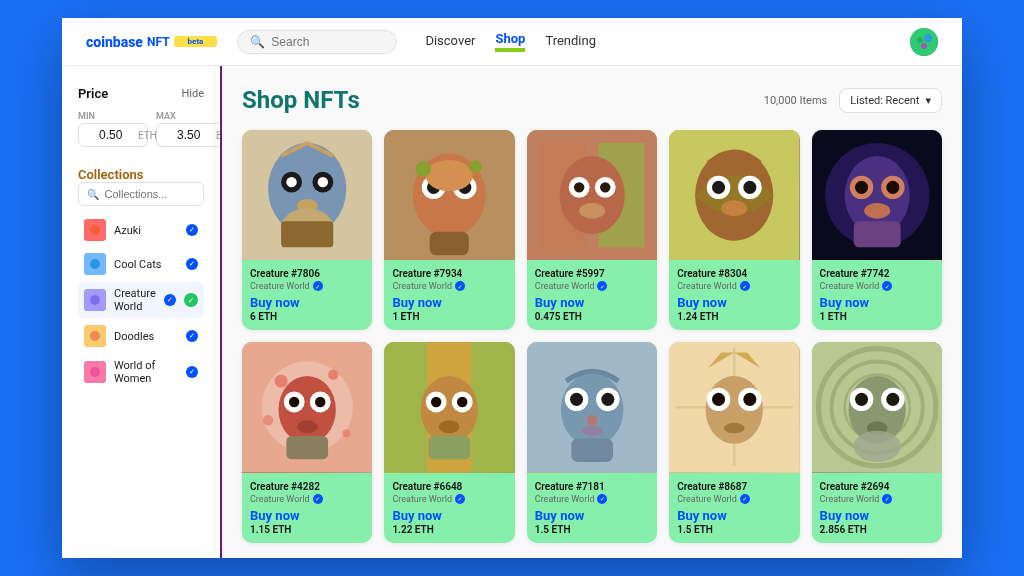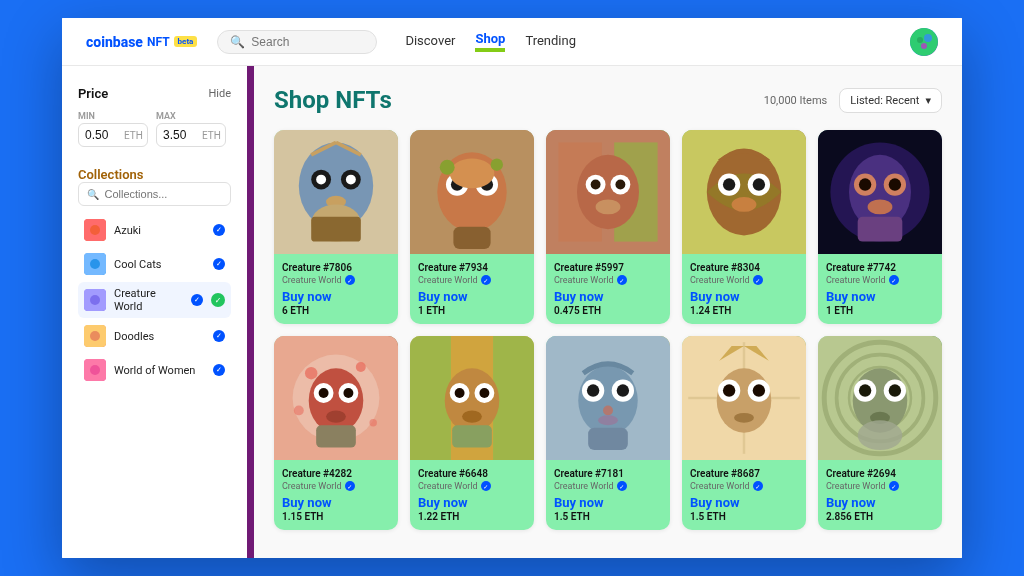--- a/index.html
+++ b/index.html
@@ -38,21 +38,21 @@
       color: #1a6ff4;
       flex-shrink: 0;
     }
     .logo-text { color: #0052ff; font-weight: 800; }
     .logo-nft { color: #0052ff; font-size: 12px; font-weight: 700; }
     .beta-badge {
       background: #fde047;
       color: #0052ff;
       font-size: 8px;
       font-weight: 700;
-      padding: 1px 4px;
+      padding: 1px 14px;
       border-radius: 3px;
     }
     .search-bar {
       display: flex;
       align-items: center;
       background: #f5f5f5;
       border: 1px solid #e0e0e0;
       border-radius: 20px;
       padding: 4px 12px;
       gap: 6px;
@@ -97,24 +97,24 @@
       overflow: hidden;
     }
     
     .main {
       display: flex;
       height: calc(540px - 48px);
       overflow: hidden;
     }
     
     .sidebar {
-      width: 192px;
+      width: 160px;
       flex-shrink: 0;
       background: #fff;
-      border-right: 7px solid #701a75;
+      border-right: 2px solid #701a75;
       padding: 20px 16px;
       overflow-y: auto;
     }
     .price-section { margin-bottom: 20px; }
     .section-header {
       display: flex;
       justify-content: space-between;
       align-items: center;
       margin-bottom: 10px;
     }
@@ -142,21 +142,21 @@
       font-size: 9px;
       color: #999;
       text-transform: uppercase;
       font-weight: 600;
     }
     .price-field {
       display: flex;
       align-items: center;
       border: 1px solid #ddd;
       border-radius: 6px;
-      padding: 4px 6px;
+      padding: 4px 20px;
       gap: 4px;
       width: 70px;
     }
     .price-field input {
       border: none;
       outline: none;
       font-size: 12px;
       width: 35px;
       color: #111;
     }

